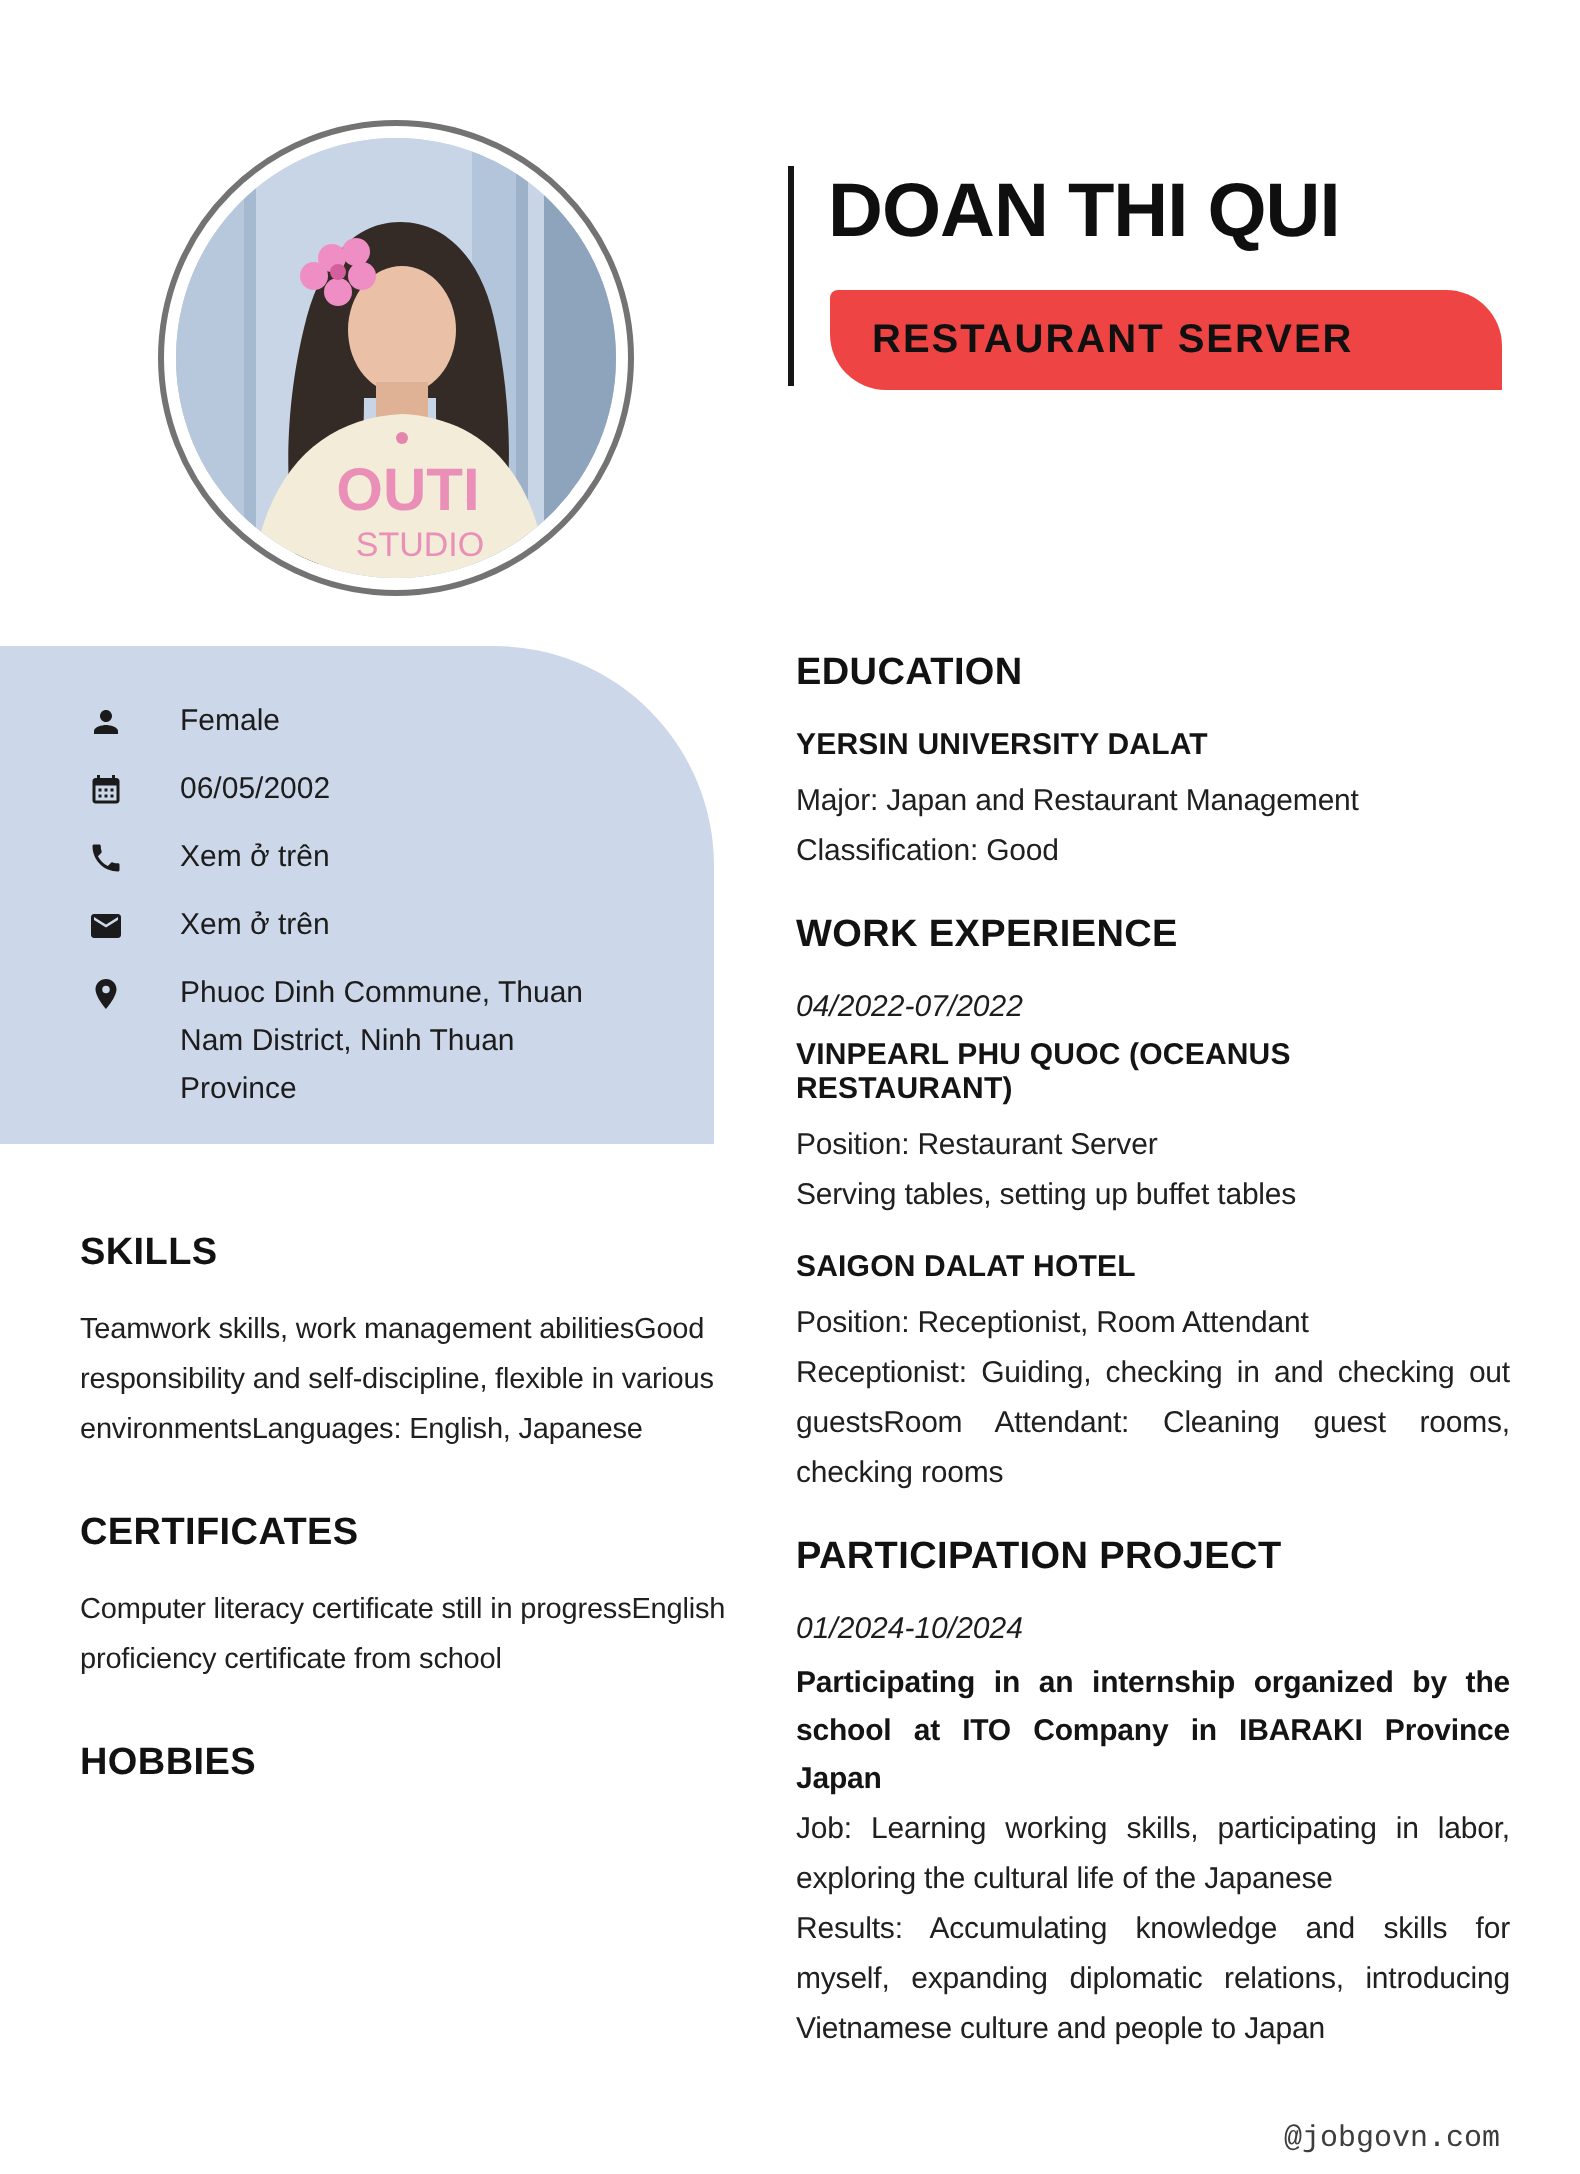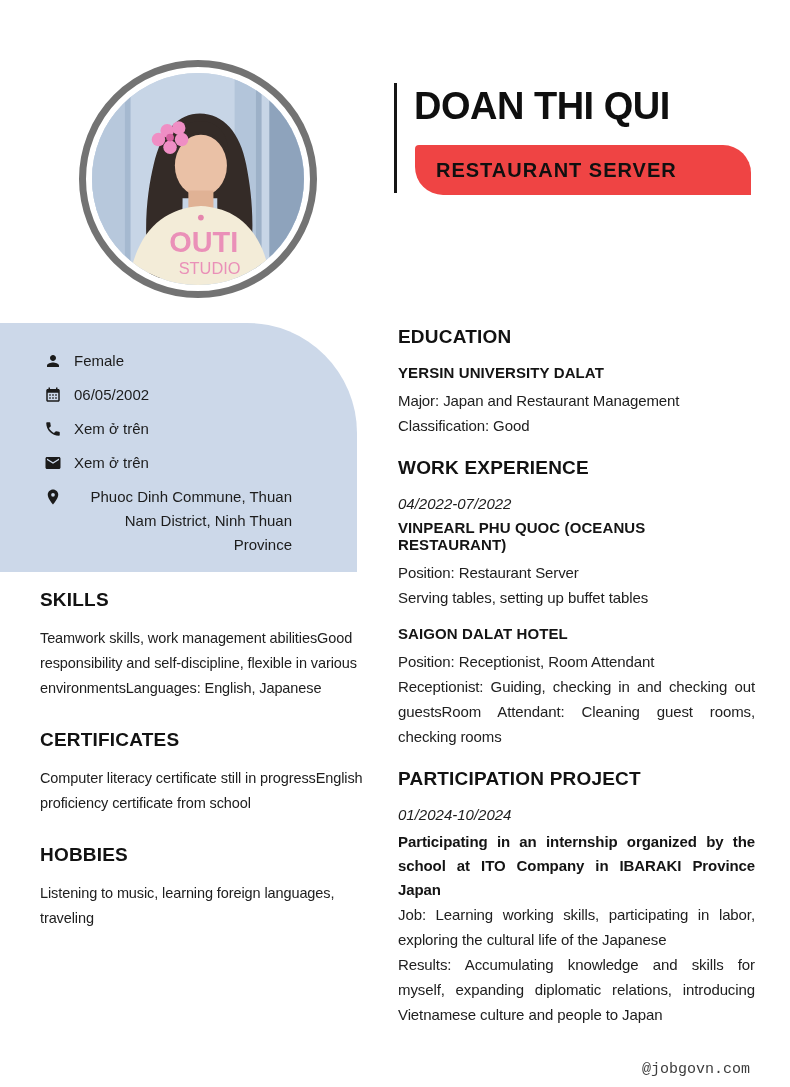--- a/index.html
+++ b/index.html
@@ -6,21 +6,21 @@
   html,body { background:#ffffff; }
   .page {
     position:relative; width:790px; height:1087px; background:#ffffff;
     font-family:"Liberation Sans", sans-serif; color:#202020; overflow:hidden;
     margin:0 auto;
   }
 
   
   .photo-ring {
     position:absolute; left:79px; top:60px; width:238px; height:238px;
-    border:7px solid #737373; border-radius:50%; background:#fff;
+    border:3px solid #737373; border-radius:50%; background:#fff;
   }
   .photo {
     position:absolute; inset:6px; border-radius:50%; overflow:hidden; background:#c7d5e6;
   }
   .photo svg { display:block; width:100%; height:100%; }
 
   
   .name-rule { position:absolute; left:394px; top:83px; width:3px; height:110px; background:#161616; }
   .name {
     position:absolute; left:414px; top:85px; font-size:38px; font-weight:700;
@@ -31,27 +31,27 @@
     background:#ef4444; border-radius:4px 28px 0 28px;
     display:flex; align-items:center; padding-left:21px;
   }
   .banner-text { font-size:20px; font-weight:700; color:#101010; letter-spacing:1px; white-space:nowrap; }
 
   
   .info-panel {
     position:absolute; left:0; top:323px; width:357px; height:249px;
     background:#ccd8e9; border-radius:0 110px 0 0; padding:26px 0 0 44px;
   }
-  .contact-row { display:flex; gap:12px; margin-bottom:11px; font-size:15px; line-height:23px; color:#1c1c1c;text-align:right; }
+  .contact-row { display:flex; gap:28px; margin-bottom:11px; font-size:15px; line-height:23px; color:#1c1c1c; }
   .contact-row .ci { width:18px; height:18px; flex:none; margin-top:3px; }
   .contact-row .ci svg { display:block; width:18px; height:18px; fill:#1b1b1b; }
   .contact-text.address { width:218px; line-height:24px; }
 
   
-  .left-col { position:absolute; left:40px; top:589px; width:328px; }
+  .left-col { position:absolute; left:40px; top:616px; width:328px; }
   .sec-h { font-size:19px; font-weight:700; color:#121212; letter-spacing:0.2px; margin-bottom:15px; }
   .left-section p { font-size:14.5px; line-height:25px; color:#202020; letter-spacing:-0.1px; }
   .left-section + .left-section { margin-top:28px; }
 
   
   .right-col { position:absolute; left:398px; top:326px; width:357px; }
   .right-col .sec-h { margin-bottom:16px; }
   .period { font-size:15px; font-style:italic; color:#1d1d1d; margin-bottom:7px; }
   .org { font-size:15px; font-weight:700; color:#141414; margin-bottom:7px; letter-spacing:0.1px; }
   .line { font-size:15px; line-height:25px; color:#202020; letter-spacing:-0.1px; }
@@ -153,21 +153,20 @@
     <div class="left-section">
       <div class="sec-h">SKILLS</div>
       <p>Teamwork skills, work management abilitiesGood responsibility and self-discipline, flexible in various environmentsLanguages: English, Japanese</p>
     </div>
     <div class="left-section">
       <div class="sec-h">CERTIFICATES</div>
       <p>Computer literacy certificate still in progressEnglish proficiency certificate from school</p>
     </div>
     <div class="left-section">
       <div class="sec-h">HOBBIES</div>
-      <p>Listening to music, learning foreign languages, traveling</p>
     </div>
   </div>
 
   <div class="right-col">
 
     <div>
       <div class="sec-h">EDUCATION</div>
       <div class="org">YERSIN UNIVERSITY DALAT</div>
       <div class="line">Major: Japan and Restaurant Management</div>
       <div class="line">Classification: Good</div>

